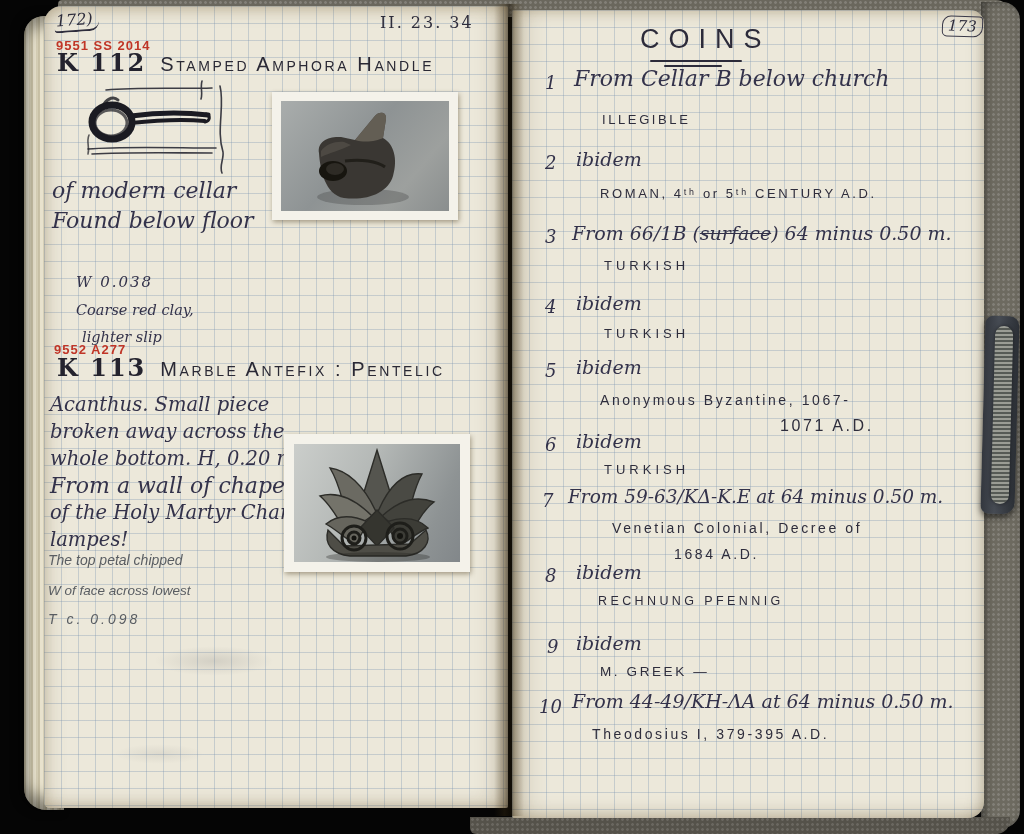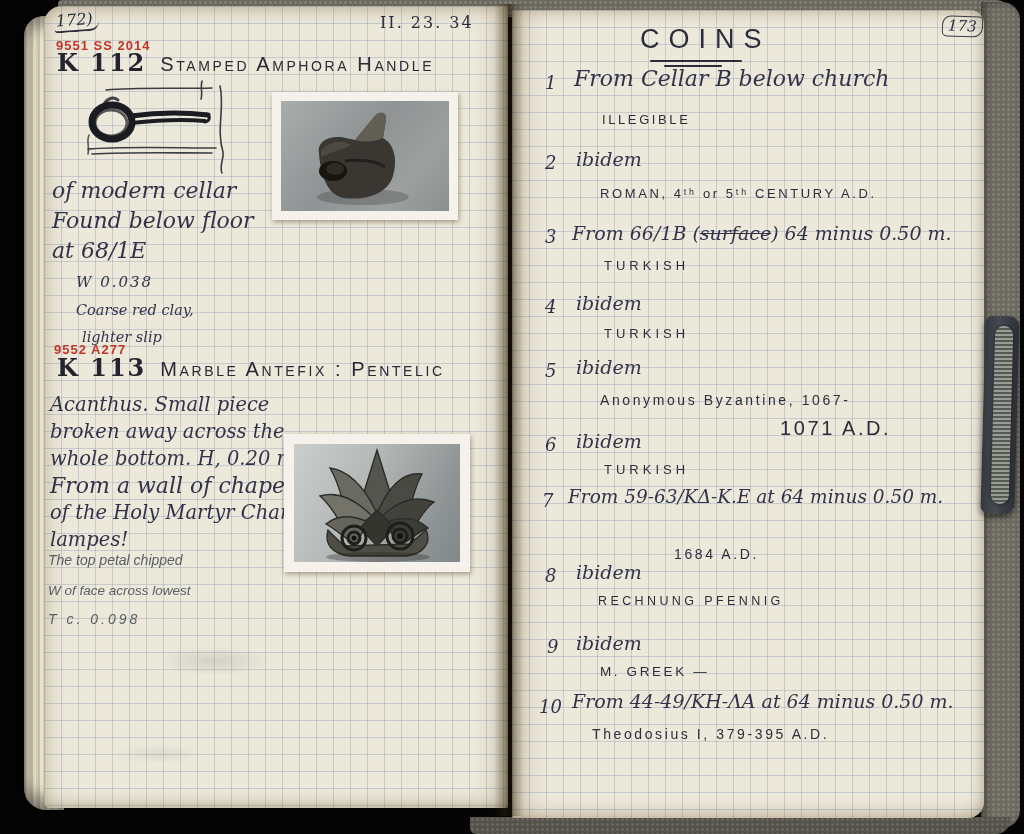--- a/index.html
+++ b/index.html
@@ -112,21 +112,20 @@
         <ellipse cx="52" cy="70" rx="14" ry="10" fill="#17150f"></ellipse>
         <ellipse cx="54" cy="68" rx="9" ry="6" fill="#2e2b25"></ellipse>
         <path d="M64,60 C80,58 96,60 104,66" stroke="#211f1a" stroke-width="3" fill="none"></path>
       </svg>
     </div>
   </div>
 
   <div class="abs" style="left:8px;top:170px">
     <div class="script" style="font-size:22px;line-height:30px">of modern cellar</div>
     <div class="script" style="font-size:22px;line-height:30px">Found below floor</div>
-    <div class="script" style="font-size:22px;line-height:30px">at 68/1E</div>
   </div>
   <div class="abs" style="left:32px;top:262px">
     <div class="script" style="font-size:15px;line-height:28px;letter-spacing:2px">W 0.038</div>
     <div class="script" style="font-size:14.5px;line-height:28px">Coarse red clay,</div>
     <div class="script" style="font-size:14.5px;line-height:26px;margin-left:6px">lighter slip</div>
   </div>
 
   <span class="abs stamp" style="left:10px;top:336px">9552 A277</span>
   <div class="abs" style="left:13px;top:347px">
     <span class="cat">K 113</span><span class="ttl">Marble Antefix : Pentelic</span>
@@ -198,28 +197,29 @@
   <div class="abs script" style="left:60px;top:212px;font-size:19px"><span>From 66/1B  (</span><span class="struck">surface</span><span>)  64 minus 0.50 m.</span></div>
   <div class="abs print" style="left:92px;top:248px;font-size:13px;letter-spacing:4px">TURKISH</div>
 
   <span class="abs script" style="left:33px;top:286px;font-size:18px">4</span>
   <div class="abs script" style="left:64px;top:282px;font-size:19px">ibidem</div>
   <div class="abs print" style="left:92px;top:316px;font-size:13px;letter-spacing:4px">TURKISH</div>
 
   <span class="abs script" style="left:33px;top:350px;font-size:18px">5</span>
   <div class="abs script" style="left:64px;top:346px;font-size:19px">ibidem</div>
   <div class="abs print" style="left:88px;top:382px;font-size:14px">Anonymous Byzantine, 1067-</div>
-  <div class="abs print" style="left:268px;top:407px;font-size:20px">1071 A.D.</div>
+  <div class="abs print" style="left:268px;top:407px;font-size:16px">1071 A.D.</div>
 
   <span class="abs script" style="left:33px;top:424px;font-size:18px">6</span>
   <div class="abs script" style="left:64px;top:420px;font-size:19px">ibidem</div>
   <div class="abs print" style="left:92px;top:452px;font-size:13px;letter-spacing:4px">TURKISH</div>
 
   <span class="abs script" style="left:30px;top:480px;font-size:18px">7</span>
   <div class="abs script" style="left:56px;top:476px;font-size:18.5px">From 59-63/KΔ-K.E  at 64 minus 0.50 m.</div>
+  <div class="abs print" style="left:100px;top:510px;font-size:14px">Venetian Colonial, Decree of</div>
   <div class="abs print" style="left:162px;top:536px;font-size:14px">1684 A.D.</div>
 
   <span class="abs script" style="left:33px;top:555px;font-size:18px">8</span>
   <div class="abs script" style="left:64px;top:551px;font-size:19px">ibidem</div>
   <div class="abs print" style="left:86px;top:584px;font-size:12.5px;letter-spacing:3.4px">RECHNUNG PFENNIG</div>
 
   <span class="abs script" style="left:35px;top:626px;font-size:18px">9</span>
   <div class="abs script" style="left:64px;top:622px;font-size:19px">ibidem</div>
   <div class="abs print" style="left:88px;top:654px;font-size:13.5px">M. GREEK    —</div>
 

